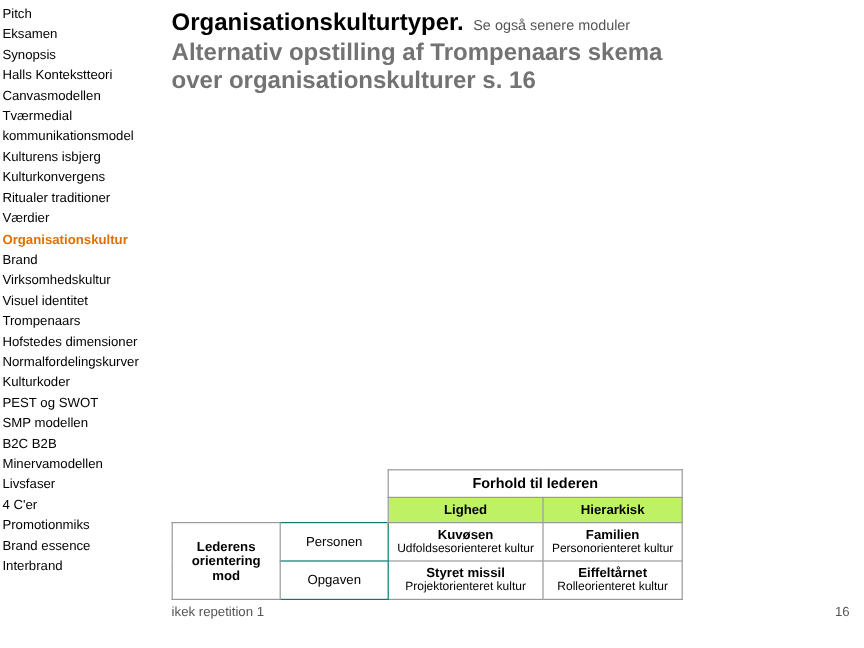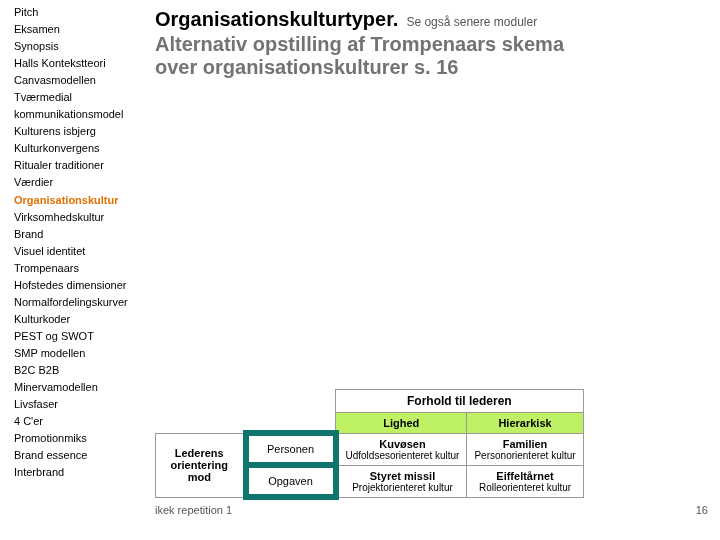--- a/index.html
+++ b/index.html
@@ -13,21 +13,20 @@
       display: flex;
       flex-direction: row;
     }
     #sidebar {
       width: 135px;
       min-width: 135px;
       padding: 4px 4px 4px 2px;
       font-size: 11px;
       line-height: 1.55;
       color: #000;
-      margin-left: 12px;
     }
     #sidebar .nav-item {
       display: block;
       cursor: pointer;
       white-space: nowrap;
     }
     #sidebar .nav-item.active {
       color: #e07000;
       font-weight: bold;
     }
@@ -89,21 +88,21 @@
     }
     .diagram-table .left-label {
       font-weight: bold;
       font-size: 11px;
       border: 1px solid #999;
       background: #fff;
     }
     .diagram-table .row-label {
       font-size: 11px;
       background: #fff;
-      border: 6px solid #0f766e;
+      border: 1px solid #0f766e;
     }
     .diagram-table .cell-title {
       font-weight: bold;
       font-size: 11px;
       display: block;
     }
     .diagram-table .cell-sub {
       font-size: 10px;
       display: block;
     }
@@ -126,22 +125,22 @@
     <span class="nav-item">Synopsis</span>
     <span class="nav-item">Halls Kontekstteori</span>
     <span class="nav-item">Canvasmodellen</span>
     <span class="nav-item">Tværmedial</span>
     <span class="nav-item">kommunikationsmodel</span>
     <span class="nav-item">Kulturens isbjerg</span>
     <span class="nav-item">Kulturkonvergens</span>
     <span class="nav-item">Ritualer traditioner</span>
     <span class="nav-item">Værdier</span>
     <span class="nav-item active">Organisationskultur</span>
+    <span class="nav-item">Brand</span>
     <span class="nav-item">Virksomhedskultur</span>
-    <span class="nav-item">Brand</span>
     <span class="nav-item">Visuel identitet</span>
     <span class="nav-item">Trompenaars</span>
     <span class="nav-item">Hofstedes dimensioner</span>
     <span class="nav-item">Normalfordelingskurver</span>
     <span class="nav-item">Kulturkoder</span>
     <span class="nav-item">PEST og SWOT</span>
     <span class="nav-item">SMP modellen</span>
     <span class="nav-item">B2C B2B</span>
     <span class="nav-item">Minervamodellen</span>
     <span class="nav-item">Livsfaser</span>

